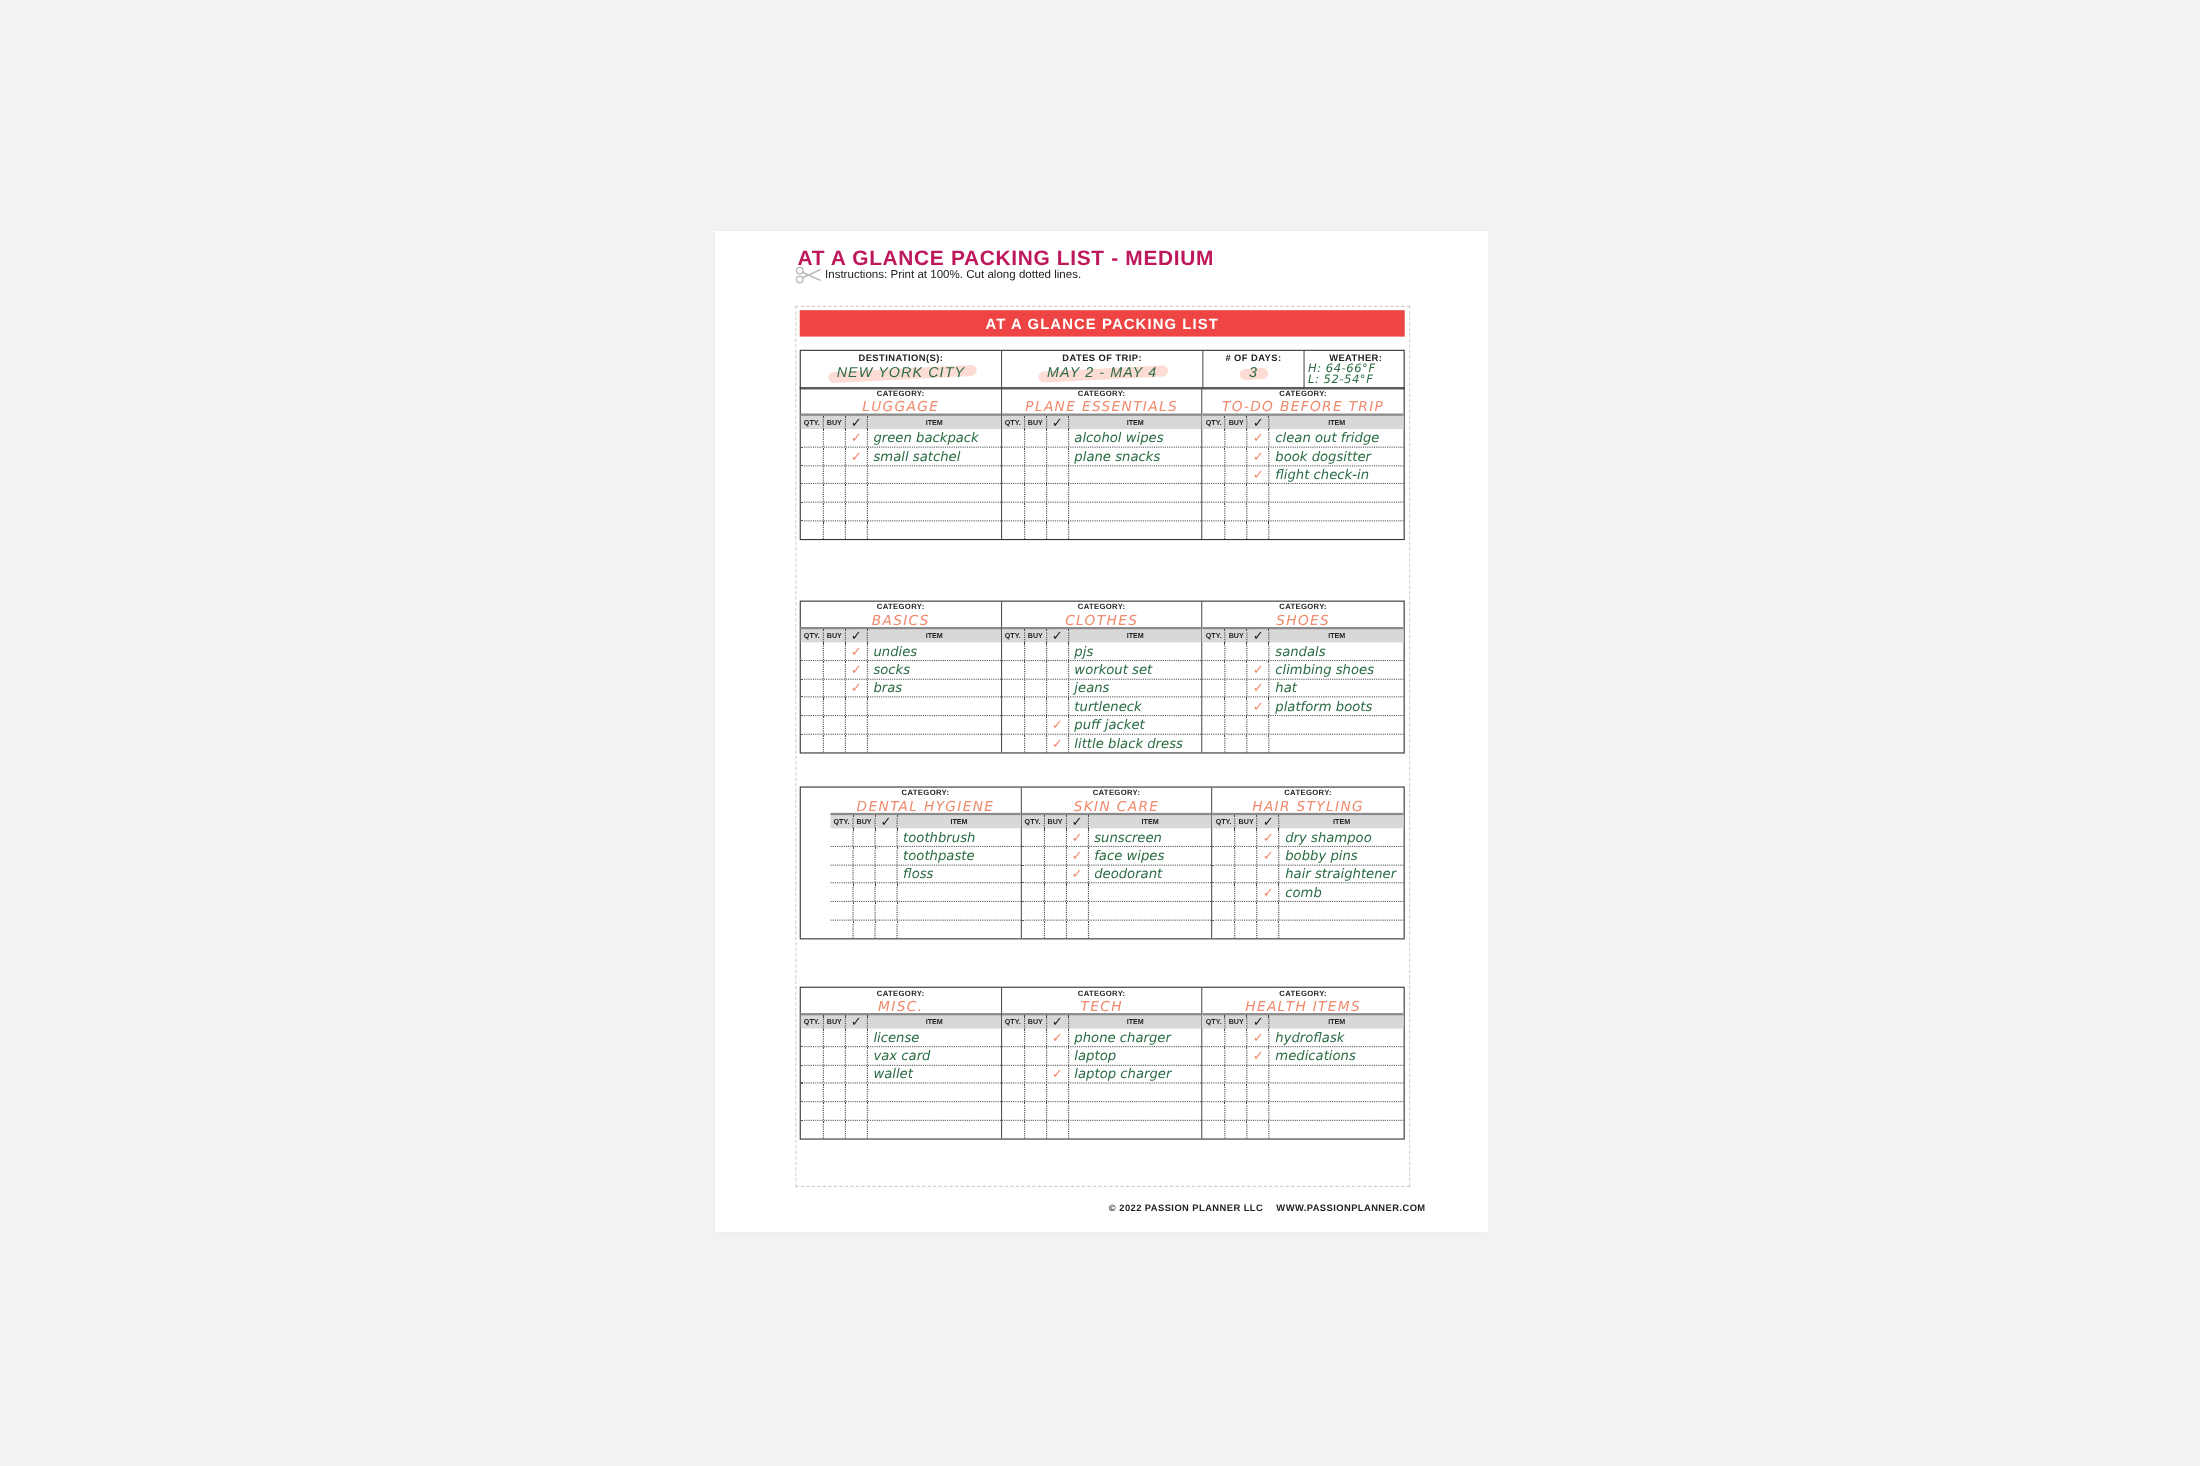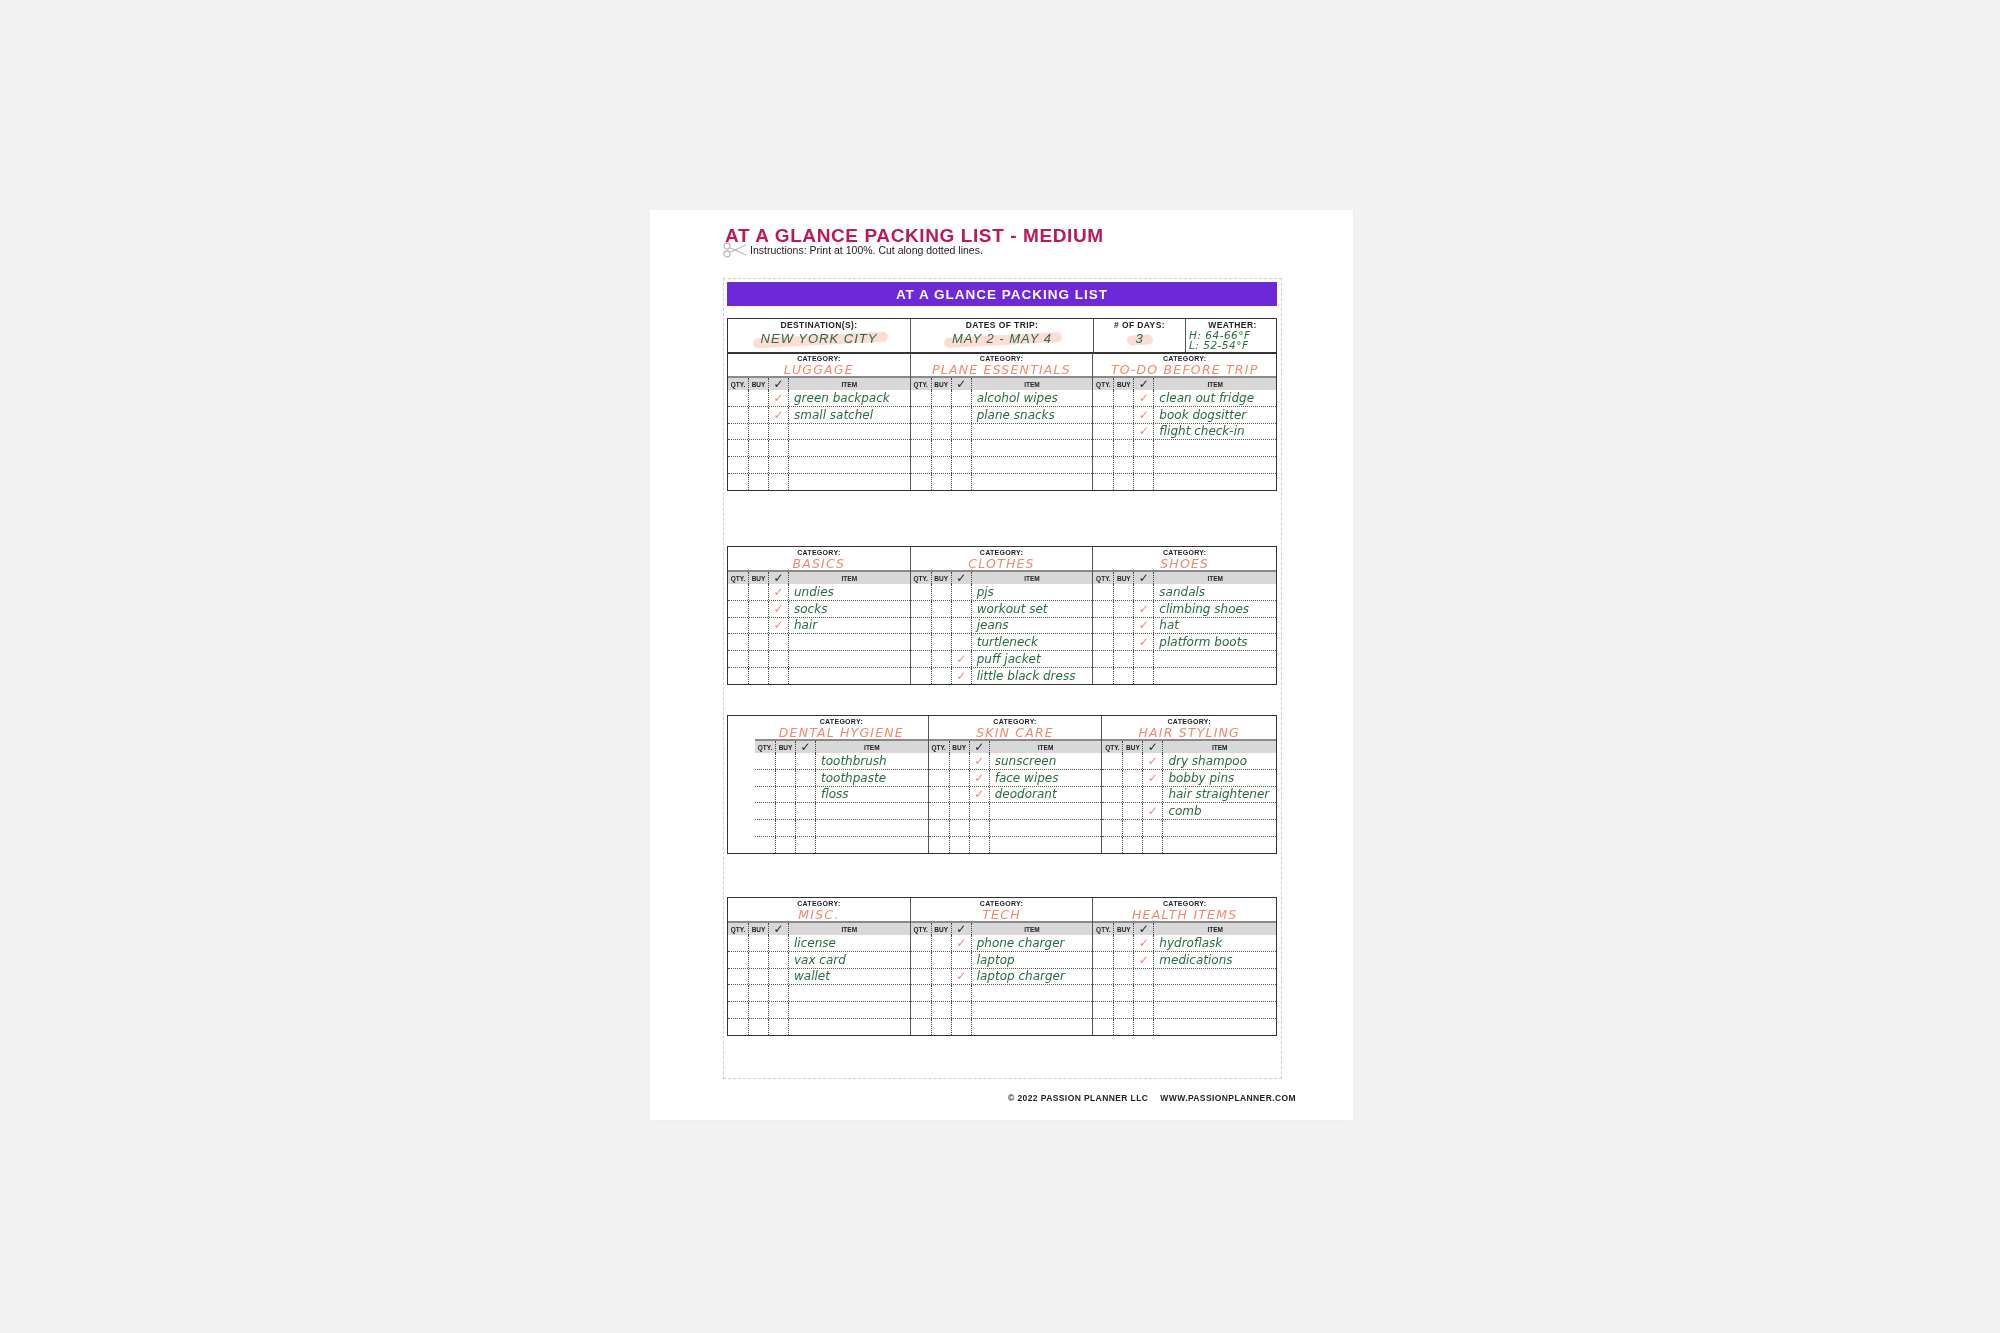--- a/index.html
+++ b/index.html
@@ -22,21 +22,21 @@
   }
   .scissors { width: 24px; height: 16px; display: inline-block; }
 
   .cut-border {
     position: absolute; left: 73px; top: 68px; width: 559px; height: 801px;
     border: 1.5px dashed #cfcfcf;
   }
 
   .banner {
     position: absolute; left: 77px; top: 72px; width: 550px; height: 24px;
-    background: #6d28d9; color: #fff; display: flex; align-items: center; justify-content: center;
+    background: #ef4444; color: #fff; display: flex; align-items: center; justify-content: center;
     font-size: 13.5px; font-weight: 700; letter-spacing: 1px;
   }
 
   .info-row {
     position: absolute; left: 77px; top: 108px; width: 550px; height: 36px;
     border: 1.5px solid #333; display: flex;
   }
   .info-cell { border-right: 1.5px solid #555; display: flex; flex-direction: column; align-items: center; padding-top: 1px; }
   .info-cell:last-child { border-right: none; }
   .info-label { font-size: 8.5px; font-weight: 700; letter-spacing: 0.4px; color: #222; line-height: 10px; }
@@ -307,21 +307,21 @@
             <div class="row">
           <div class="w-qty"></div>
           <div class="w-buy"></div>
           <div class="w-chk">✓</div>
           <div class="w-item">socks</div>
             </div>
             <div class="row">
           <div class="w-qty"></div>
           <div class="w-buy"></div>
           <div class="w-chk">✓</div>
-          <div class="w-item">hair</div>
+          <div class="w-item">bras</div>
             </div>
             <div class="row">
           <div class="w-qty"></div>
           <div class="w-buy"></div>
           <div class="w-chk"></div>
           <div class="w-item"></div>
             </div>
             <div class="row">
           <div class="w-qty"></div>
           <div class="w-buy"></div>

